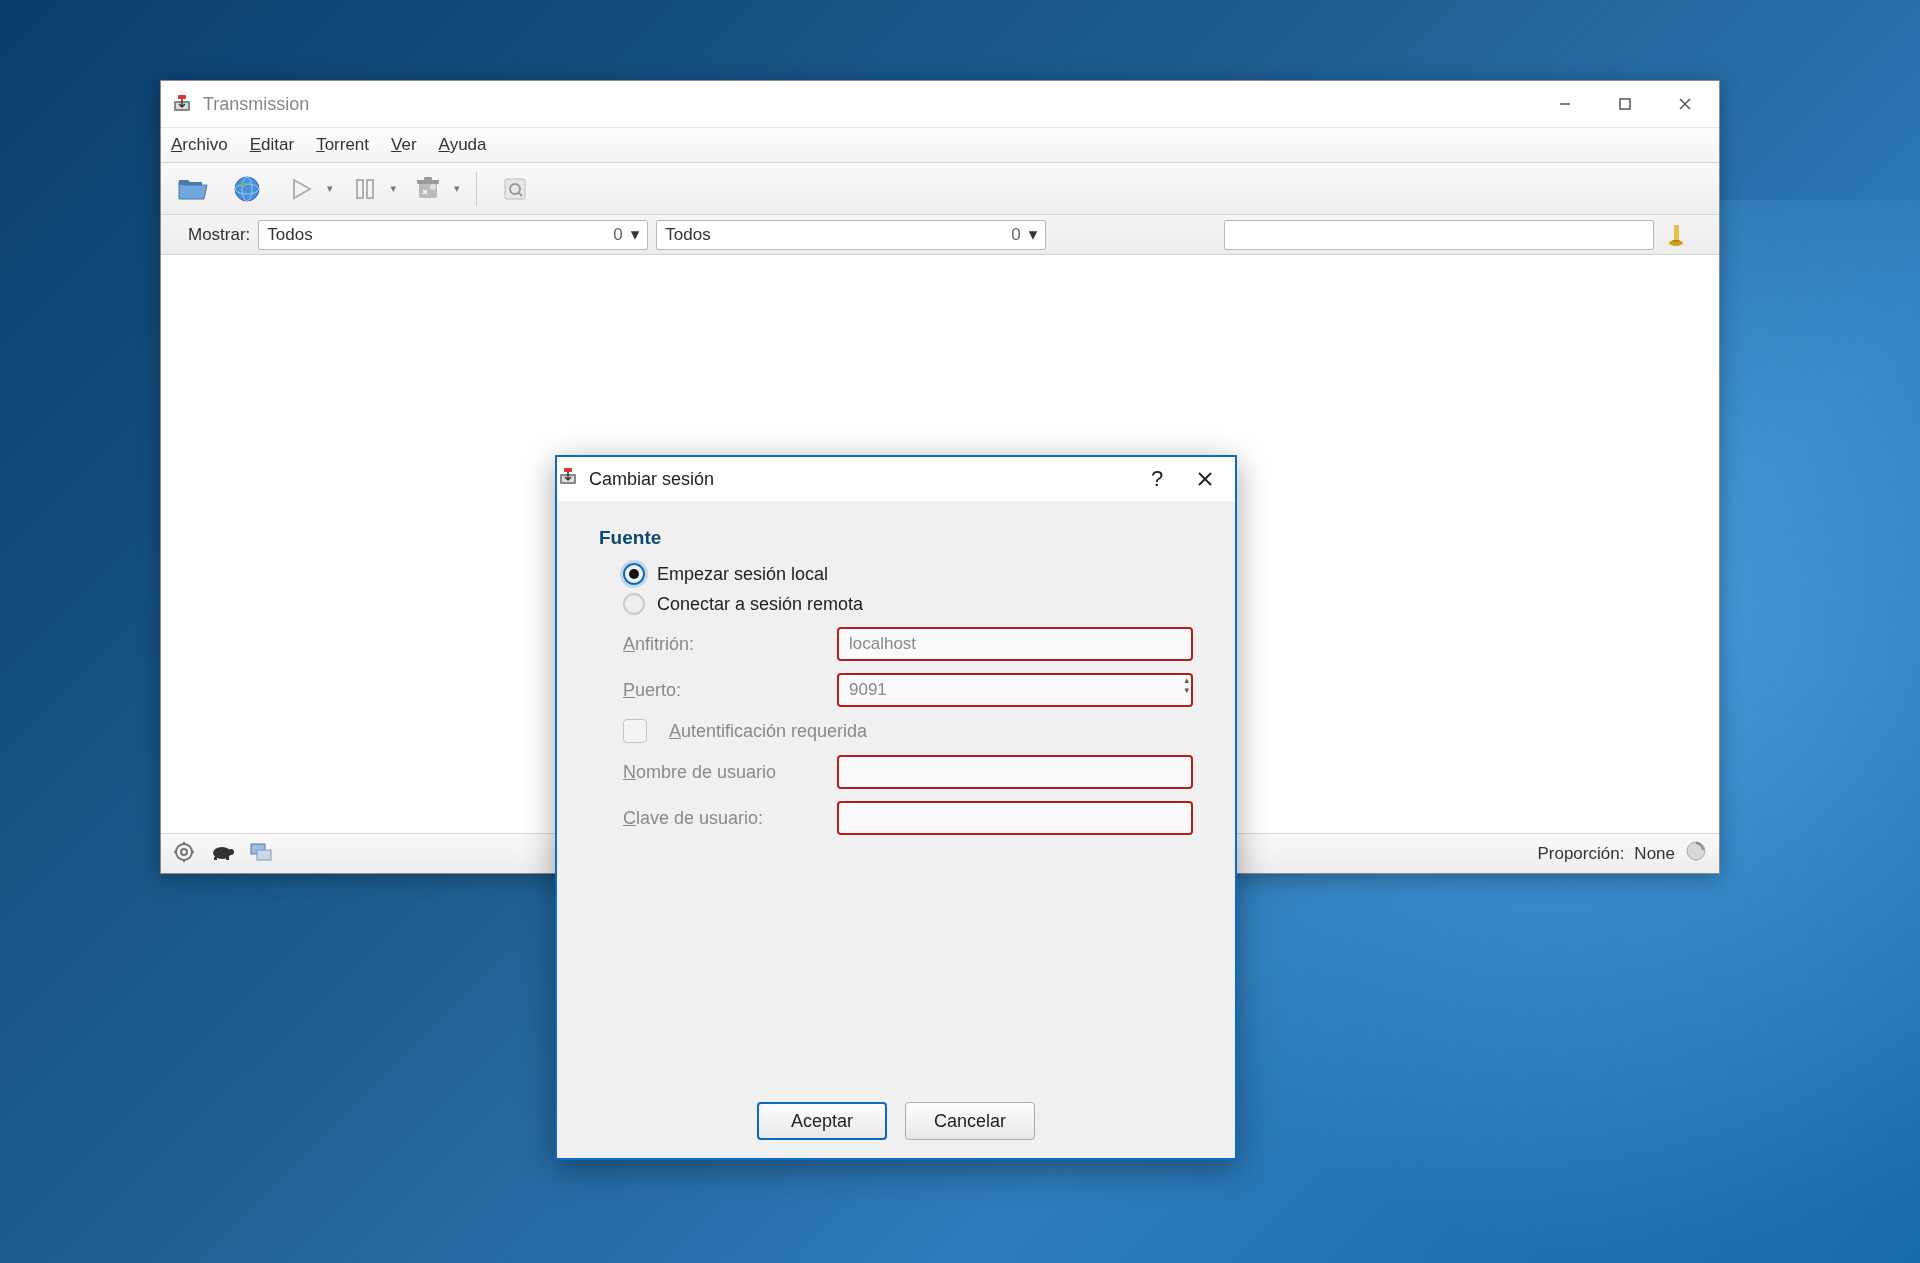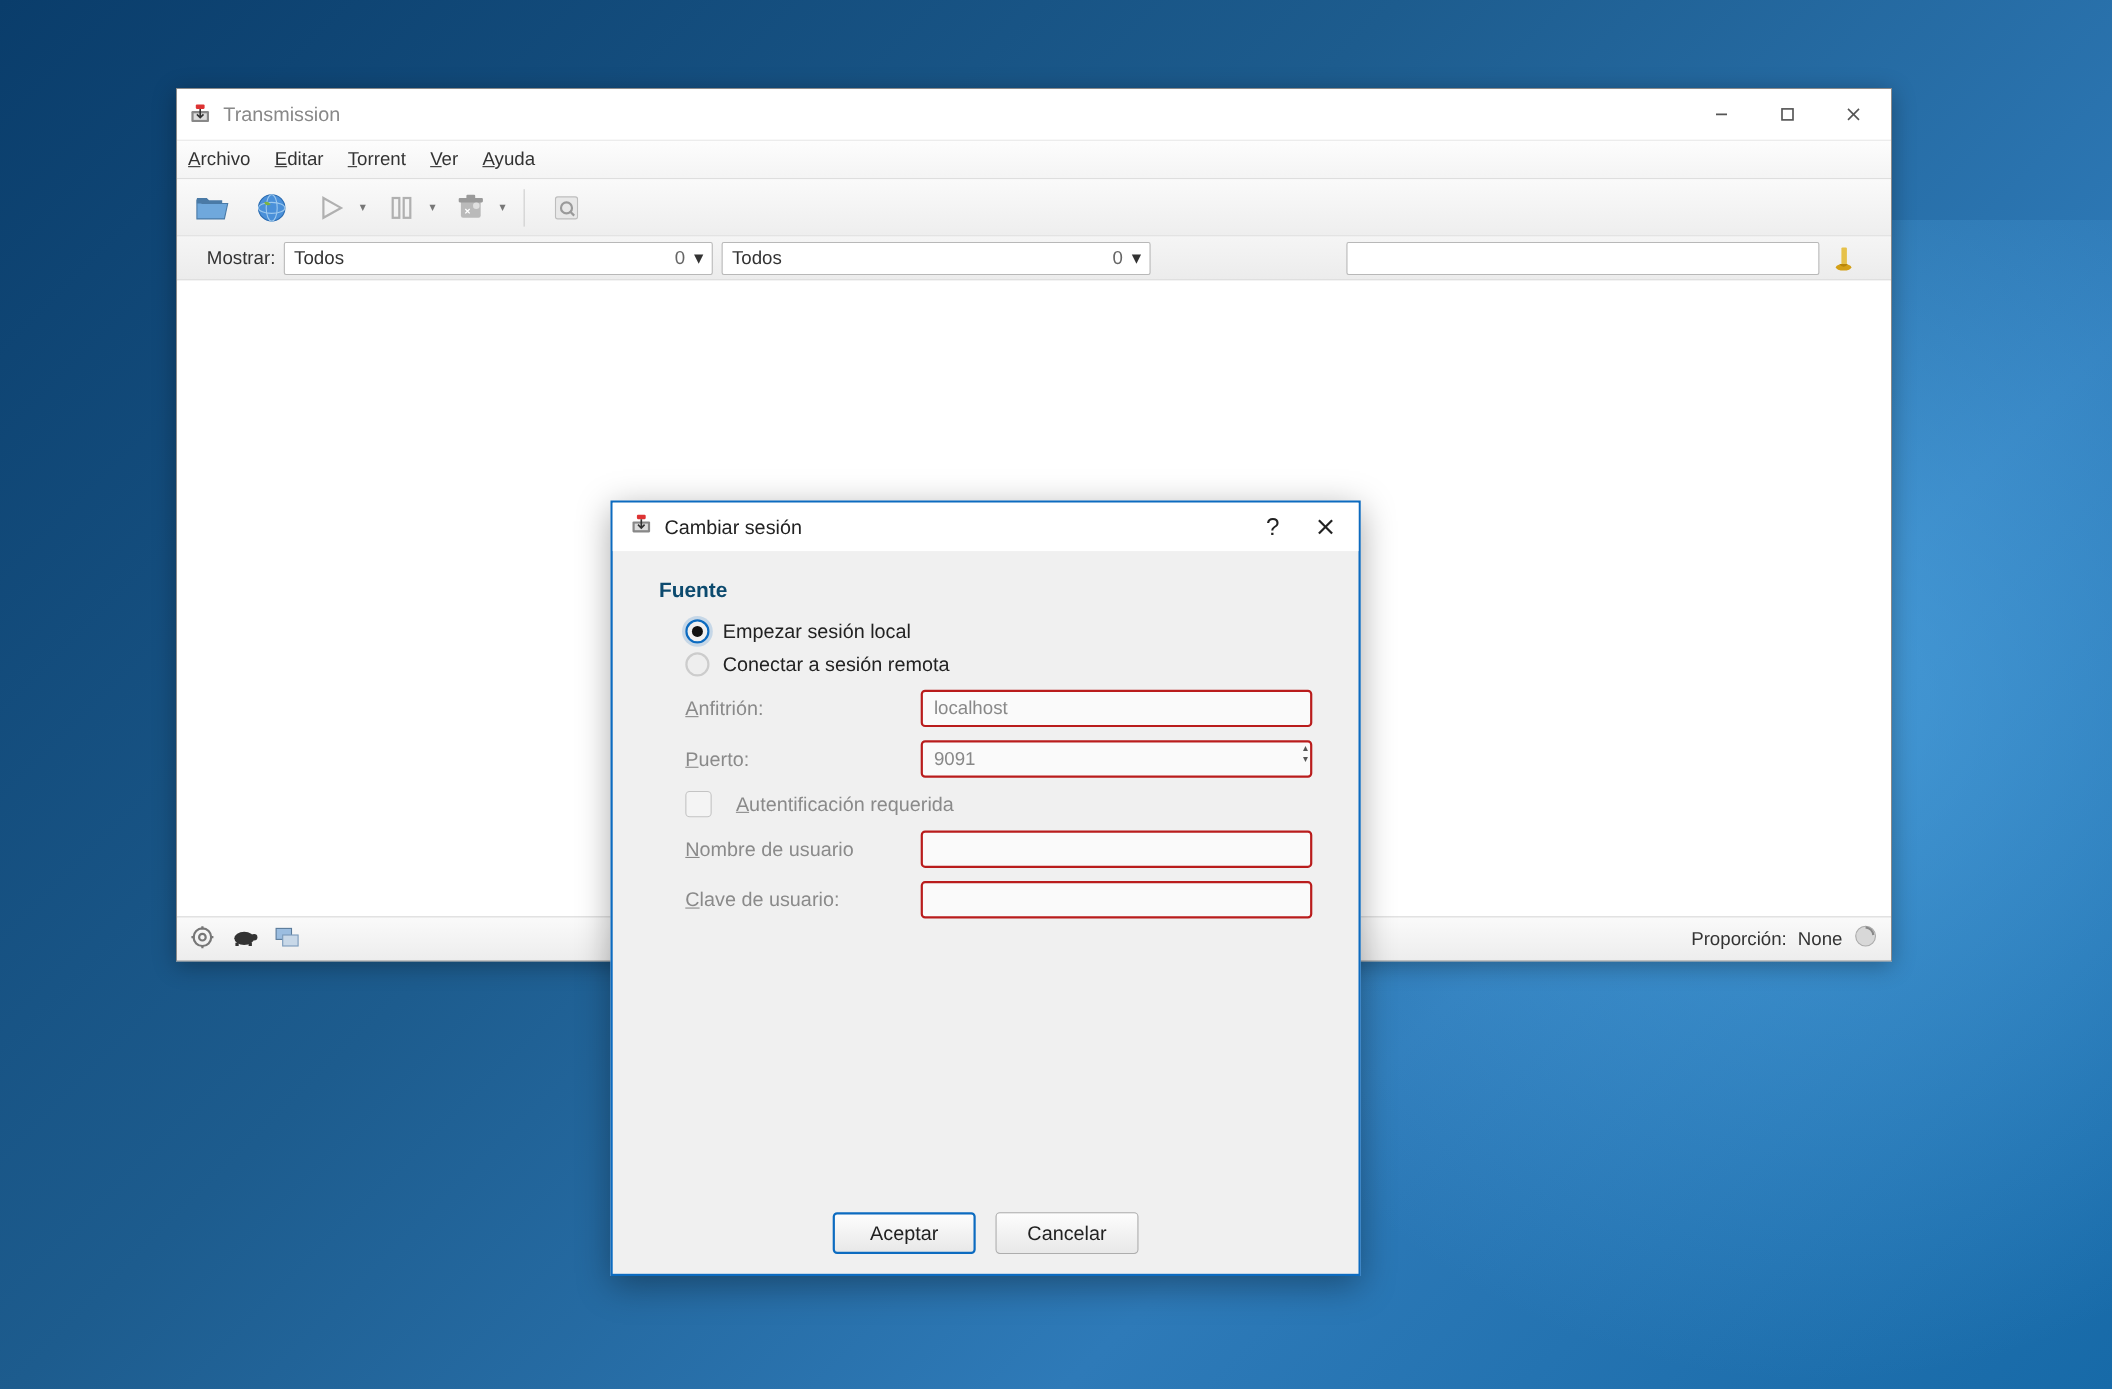--- a/index.html
+++ b/index.html
@@ -157,21 +157,21 @@
   width: 682px;
   height: 705px;
   background: #f0f0f0;
   border: 2px solid #0c6bc0;
   box-shadow: 0 8px 30px rgba(0,0,0,0.35);
 }
 .dialog-titlebar {
   height: 44px;
   background: #fff;
   display:flex; align-items:center;
-  padding: 0 6px 0 15px;
+  padding: 0 6px 0 0;
   font-size: 18px;
   color: #222;
   text-align: right;
 }
 .dialog-titlebar .spacer { flex:1; }
 .dlg-btn { width: 48px; height: 40px; display:flex;align-items:center;justify-content:center; color:#222; }
 .dialog-body {
   padding: 26px 42px 20px 42px;
 }
 .section-title {

